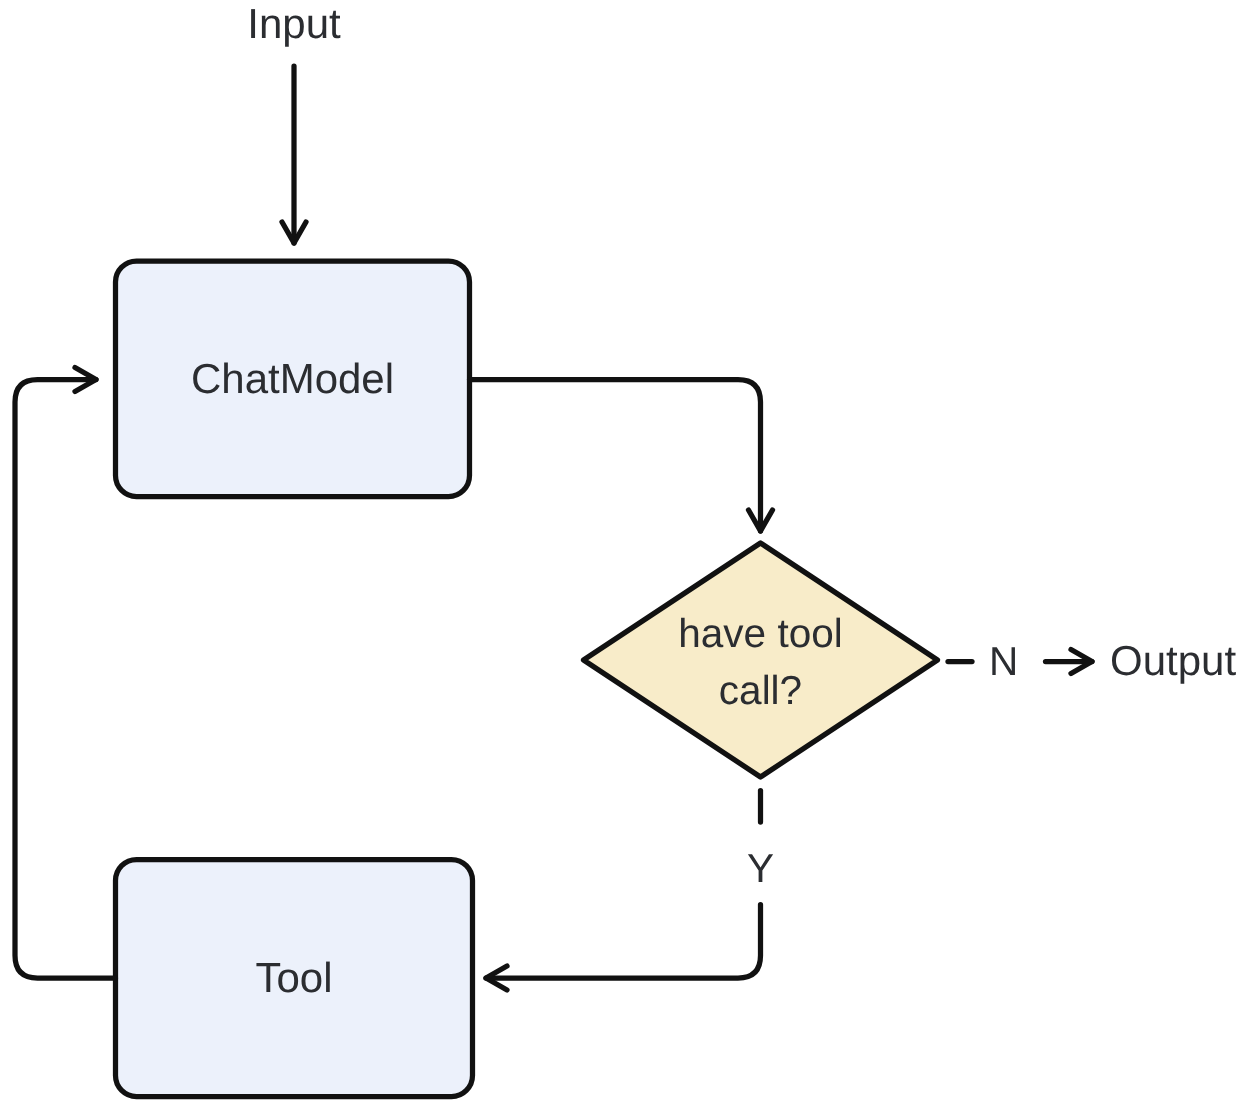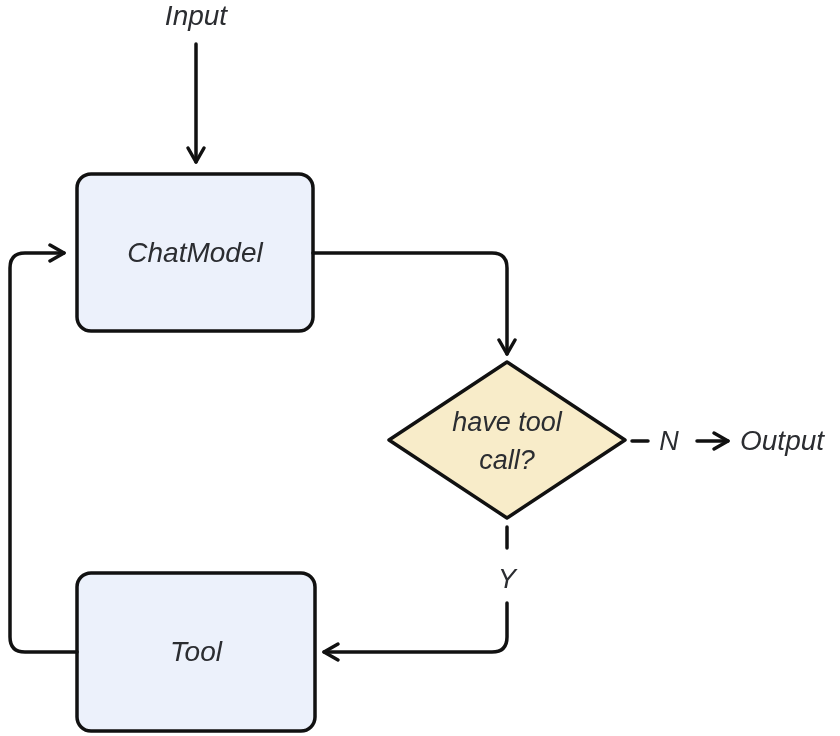--- a/index.html
+++ b/index.html
@@ -7,21 +7,20 @@
     padding: 0;
     background: #ffffff;
     width: 840px;
     height: 736px;
     overflow: hidden;
   }
   .canvas-wrap {
     position: relative;
     width: 840px;
     height: 736px;
-    font-style: italic;
   }
   svg {
     display: block;
   }
   svg text {
     font-family: "Liberation Sans", "DejaVu Sans", sans-serif;
     fill: #2b2d31;
   }
   .node-label {
     font-size: 28px;

